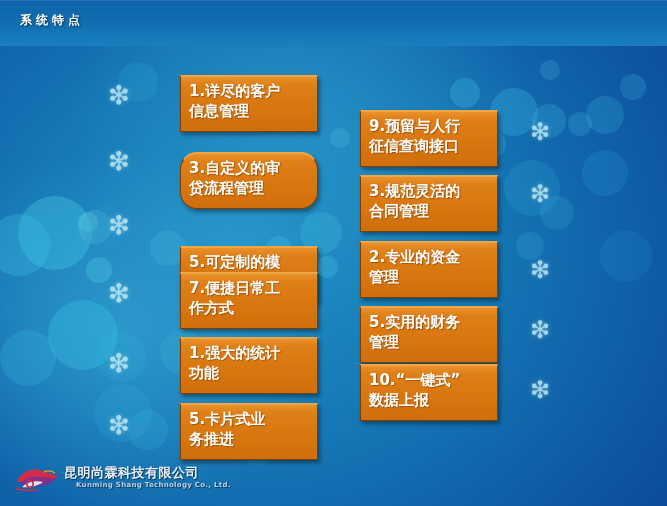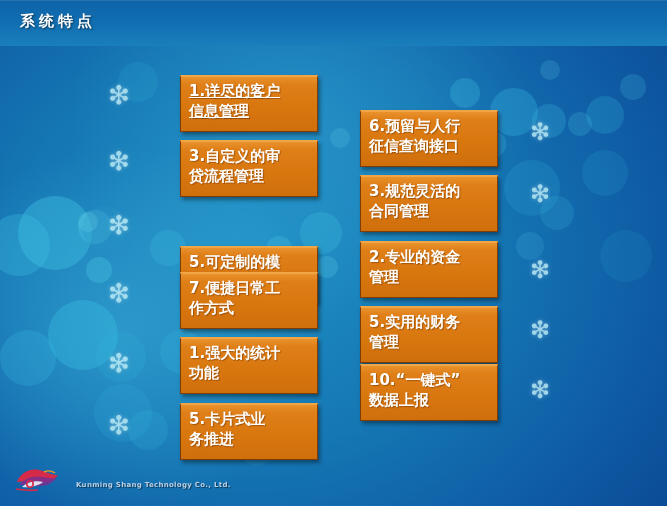--- a/index.html
+++ b/index.html
@@ -29,21 +29,21 @@
   }
 
   
   #header-band{
     position:absolute;left:0;top:0;width:667px;height:46px;
     background:linear-gradient(180deg,#0f63a8 0%,#1170b2 55%,#1a7fbd 100%);
     box-shadow:0 1px 0 rgba(255,255,255,0.10) inset;
   }
   #page-title{
     position:absolute;left:20px;top:12px;
-    font-size:15px;font-weight:bold;color:#ffffff;
+    font-size:12px;font-weight:bold;color:#ffffff;
     letter-spacing:4px;
     text-shadow:1px 1px 2px rgba(0,0,0,0.55);
   }
 
   
   .feature-box{
     position:absolute;
     box-sizing:border-box;
     background:linear-gradient(180deg,#e9922c 0%,#df7f18 14%,#d9770f 55%,#cf6f0c 100%);
     border:1px solid #7d3d05;
@@ -133,52 +133,53 @@
     <div class="flake" style="left:530px;top:182px;font-size:24px;">❇</div>
     <div class="flake" style="left:530px;top:258px;font-size:24px;">❇</div>
     <div class="flake" style="left:530px;top:318px;font-size:24px;">❇</div>
     <div class="flake" style="left:530px;top:378px;font-size:24px;">❇</div>
   </div>
 
   <div id="header-band"></div>
   <div id="page-title">系统特点</div>
 
   <div>
-    <div class="feature-box col-left tall" style="top:75px;text-decoration:underline;">1.详尽的客户
+    <div class="feature-box col-left tall" style="top:75px;">1.详尽的客户
 信息管理</div>
-    <div class="feature-box col-left tall" style="top:140px;">3.自定义的审
+    <div class="feature-box col-left tall" style="top:152px;border-radius:17px;">3.自定义的审
 贷流程管理</div>
     <div class="feature-box col-left tall" style="top:206px;margin-top:40px;">5.可定制的模
 版和数据字典</div>
     <div class="feature-box col-left tall" style="top:272px;">7.便捷日常工
 作方式</div>
     <div class="feature-box col-left tall" style="top:337px;">1.强大的统计
 功能</div>
     <div class="feature-box col-left tall" style="top:403px;">5.卡片式业
 务推进</div>
   </div>
 
   <div>
-    <div class="feature-box col-right tall" style="top:110px;">6.预留与人行
+    <div class="feature-box col-right tall" style="top:110px;">9.预留与人行
 征信查询接口</div>
     <div class="feature-box col-right tall" style="top:175px;">3.规范灵活的
 合同管理</div>
     <div class="feature-box col-right tall" style="top:241px;">2.专业的资金
 管理</div>
     <div class="feature-box col-right tall" style="top:306px;">5.实用的财务
 管理</div>
     <div class="feature-box col-right tall" style="top:364px;">10.“一键式”
 数据上报</div>
   </div>
 
   <div id="logo-block">
     <svg id="logo-mark" viewBox="0 0 46 32">
       <path d="M3 19 C6 10, 16 5, 25 7 C33 9, 40 13, 44 12 C40 18, 32 20, 25 19 C18 18, 10 18, 3 19 Z" fill="#d42b4a"></path>
       <path d="M5 22 C10 15, 20 12, 29 14 C35 15, 40 16, 43 14 C39 21, 30 24, 22 23 C15 22, 9 22, 5 22 Z" fill="#7b2f8f" opacity="0.85"></path>
       <path d="M8 24 C13 19, 22 17, 29 19 C24 23, 16 25, 8 24 Z" fill="#f0f4f8" opacity="0.9"></path>
       <circle cx="16" cy="21" r="3.2" fill="none" stroke="#d42b4a" stroke-width="1.6"></circle>
       <path d="M2 26 C8 27, 16 28, 24 27" stroke="#d42b4a" stroke-width="1.6" fill="none"></path>
       <path d="M30 9 C34 7, 38 8, 41 10" stroke="#e8a020" stroke-width="1.4" fill="none"></path>
     </svg>
+    <div id="logo-cn">昆明尚霖科技有限公司</div>
     <div id="logo-en">Kunming Shang Technology Co., Ltd.</div>
   </div>
 
 </div>
 
 </body></html>

